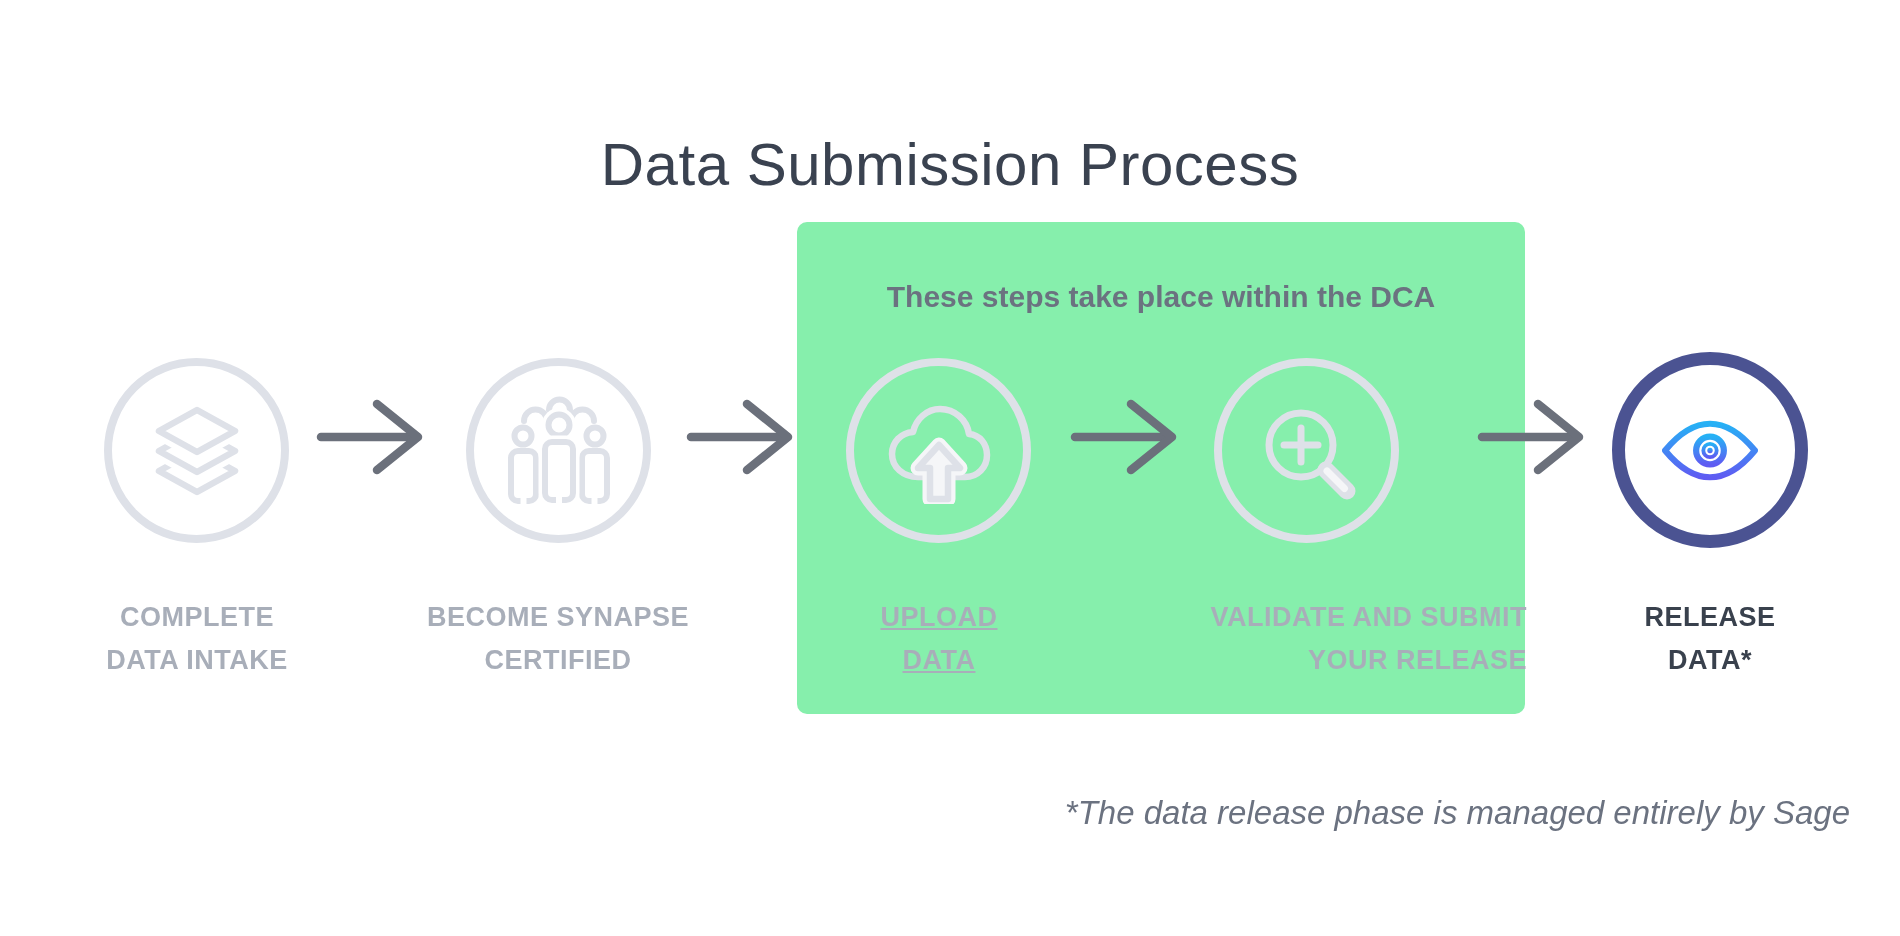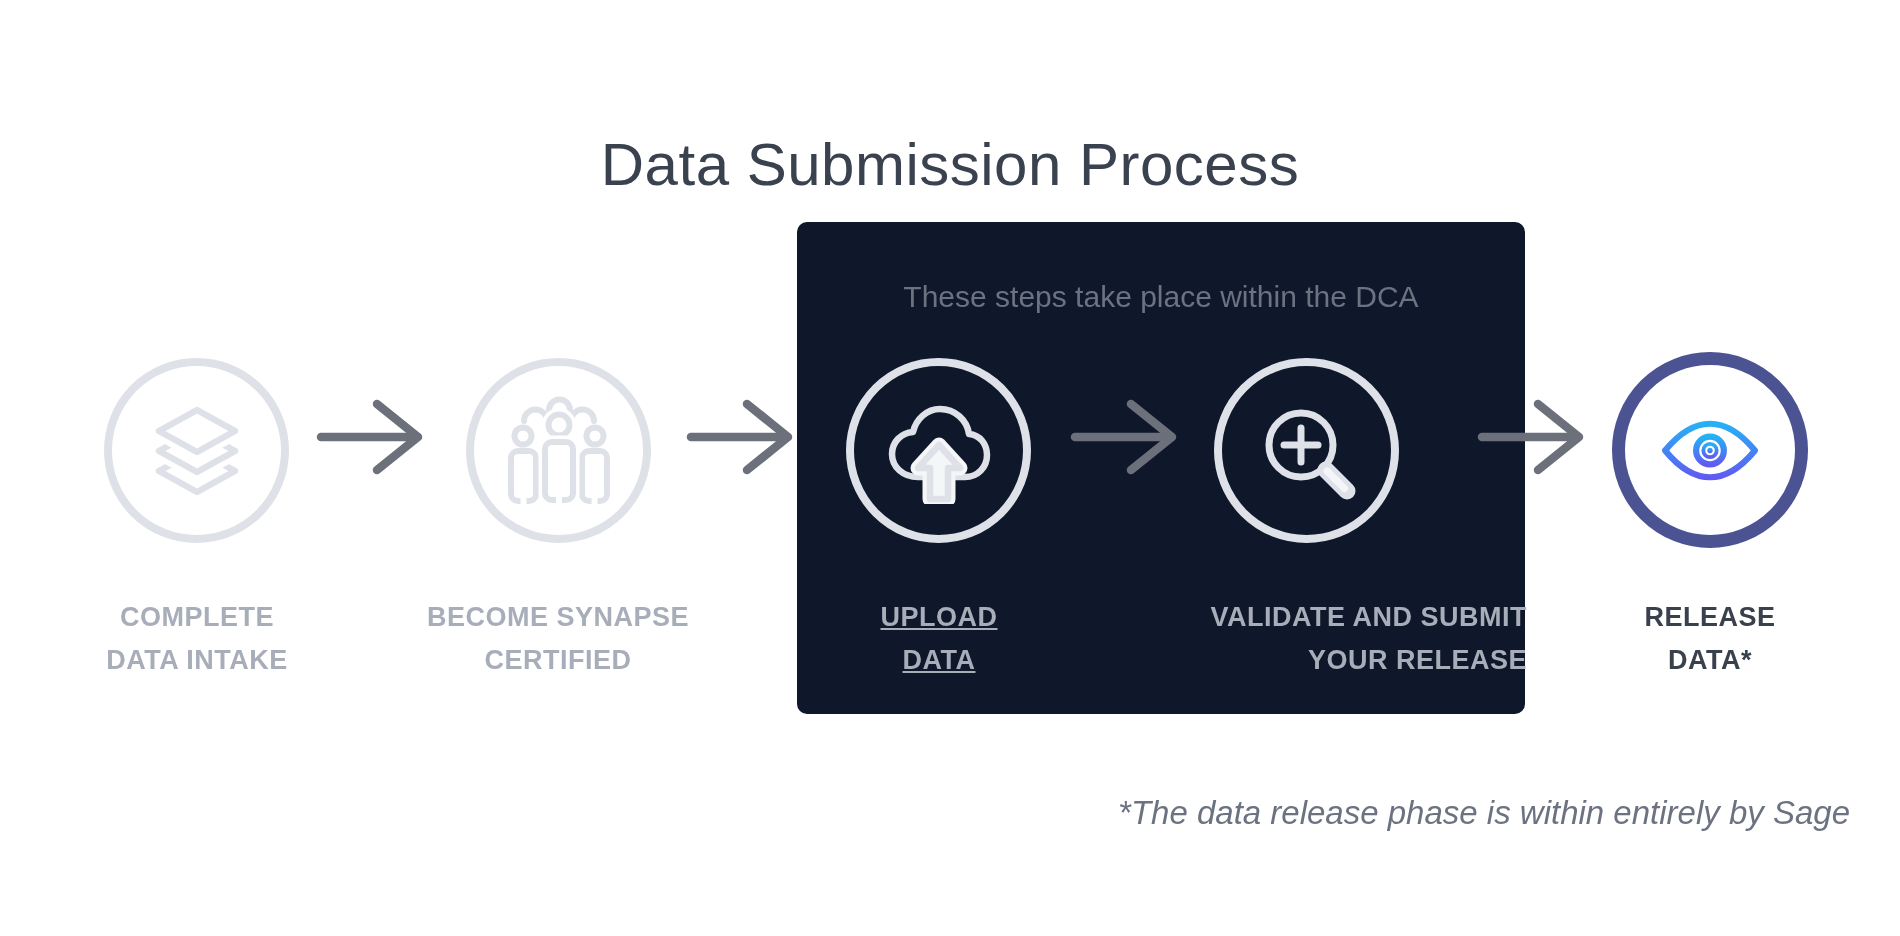--- a/index.html
+++ b/index.html
@@ -6,21 +6,21 @@
   .canvas{
     position:relative;width:1900px;height:936px;background:#ffffff;overflow:hidden;
     font-family:"Liberation Sans",sans-serif;
   }
   .title{
     position:absolute;left:0;top:102px;width:100%;text-align:center;
     font-size:60px;font-weight:400;color:#3a4250;letter-spacing:.5px;line-height:64px;margin-top:31px;
   }
   .dca-panel{
     position:absolute;left:797px;top:222px;width:728px;height:492px;
-    background:#0f172a;border-radius:10px;
+    background:#86efac;border-radius:10px;font-weight:bold;
   }
   .dca-caption{
     position:absolute;top:56px;left:0;width:100%;text-align:center;
     font-size:30px;color:#6b7280;line-height:38px;
   }
   .circle{
     position:absolute;width:169px;height:169px;border:8px solid #dee1e8;border-radius:50%;
     display:flex;align-items:center;justify-content:center;box-sizing:content-box;
   }
   .circle.navy{width:170px;height:170px;border:13px solid #4b5392;background:#ffffff;}
@@ -161,15 +161,15 @@
   </div>
   <div class="step-label" style="left:1087px;text-align:right;">
     <span>VALIDATE AND SUBMIT</span>
     <span>YOUR RELEASE</span>
   </div>
   <div class="step-label dark" style="left:1490px;">
     <span>RELEASE</span>
     <span>DATA*</span>
   </div>
 
-  <div class="footnote">*The data release phase is within entirely by Sage</div>
+  <div class="footnote">*The data release phase is managed entirely by Sage</div>
 
 </div>
 
 </body></html>

